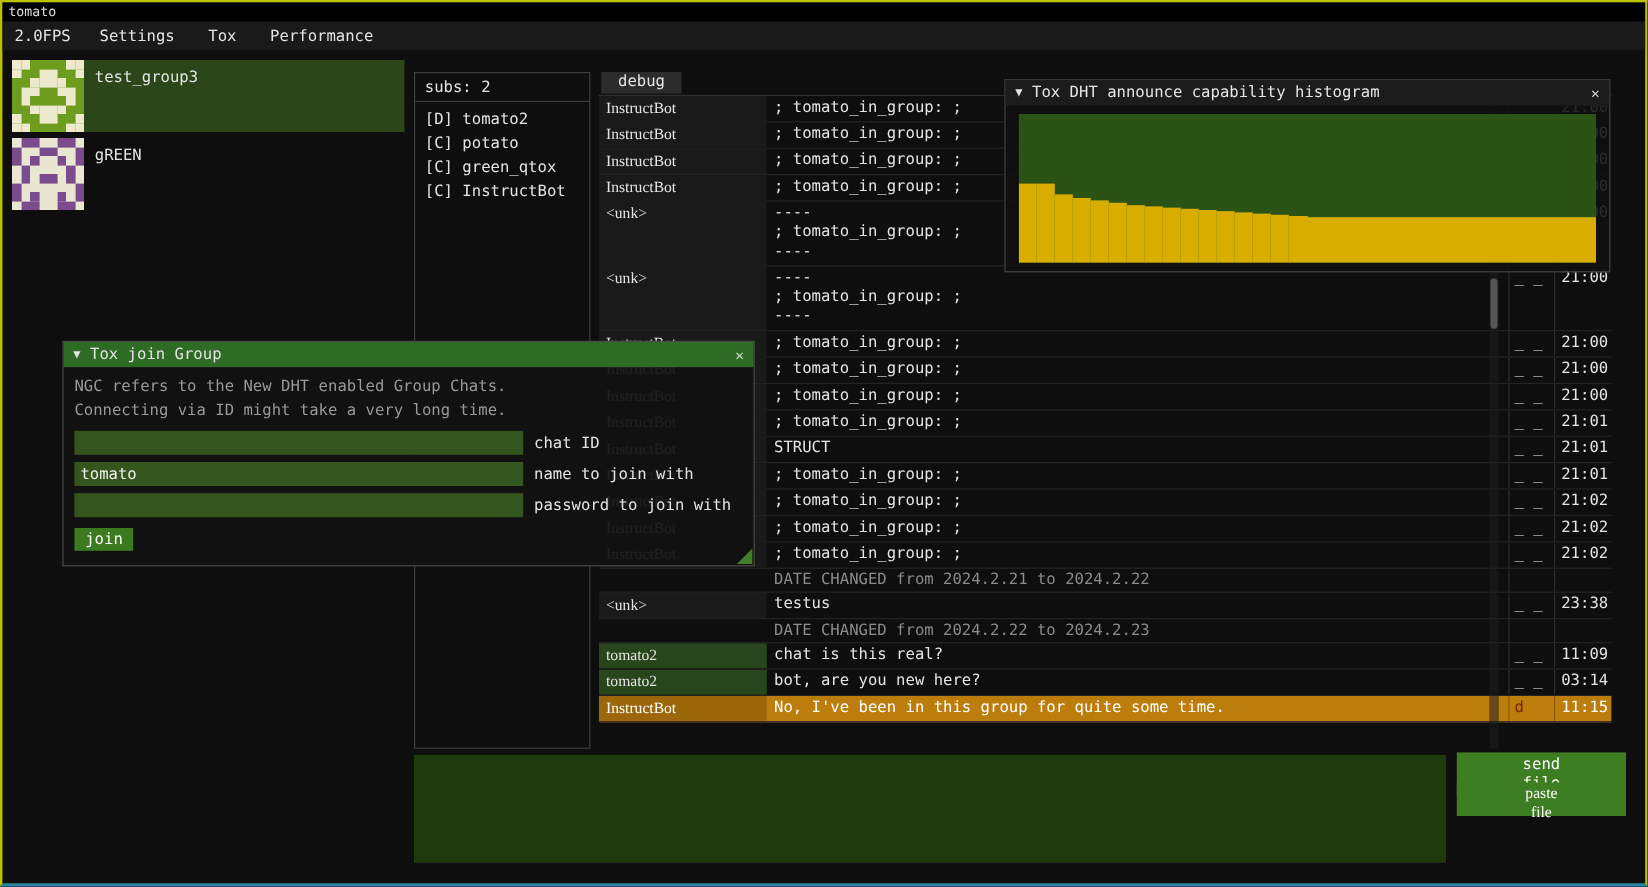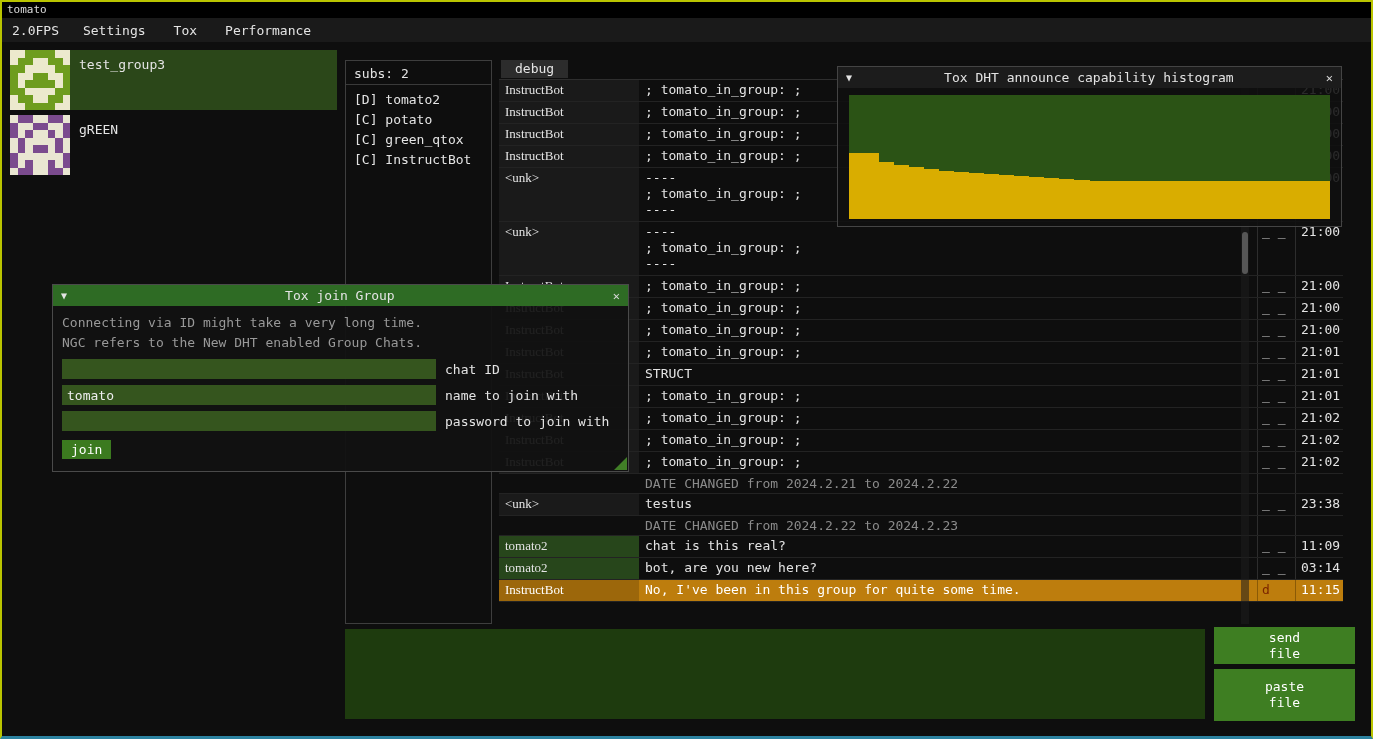--- a/index.html
+++ b/index.html
@@ -48,29 +48,29 @@
   .row.highlight .cell-marks{color:#7a2400;border-left-color:#8a5a06;}
   .row.highlight .cell-time{border-left-color:#8a5a06;}
   .scroll-track{position:absolute;left:742px;top:20px;width:8px;height:544px;background:rgba(30,30,30,.55);}
   .scroll-thumb{position:absolute;left:1px;top:152px;width:6px;height:42px;background:#565656;border-radius:3px;}
   
   .composer{position:absolute;left:343px;top:627px;width:860px;height:90px;background:#1e3b0e;
     border:none;outline:none;resize:none;color:#e4e4e4;font-family:inherit;font-size:13px;padding:6px;}
   .btn{position:absolute;left:1212px;width:141px;background:#3e7e22;border:none;color:#fff;
     font-family:inherit;font-size:13px;white-space:pre-line;line-height:16px;cursor:default;}
   .send-btn{top:625px;height:37px;}
-  .paste-btn{top:667px;height:52px;}
+  .paste-btn{top:650px;height:28px;font-family:Liberation Serif, serif;}
   
   .joinwin{position:absolute;left:50px;top:282px;width:577px;height:188px;
     background:rgba(17,17,17,0.93);border:1px solid #4a4a4a;z-index:20;}
   .wt-bar{height:21px;display:flex;align-items:center;padding:0 8px;gap:8px;}
   .jw-bar{background:#2e6b24;}
   .hw-bar{background:#1c1c1c;}
   .win-arrow{font-size:10px;cursor:default;}
-  .wt-text{flex:1;text-align:center;}
+  .wt-text{flex:1;}
   .win-close{color:#d8d8d8;cursor:default;font-size:12px;}
   .jw-body{padding:7px 9px;}
   .jw-info{color:#999;line-height:20px;}
   .jw-field{display:flex;align-items:center;gap:9px;margin-top:6px;}
   .jw-field input{width:374px;height:20px;background:#35551e;border:none;outline:none;
     color:#eee;font-family:inherit;font-size:13px;padding:0 5px;}
   .join-btn{margin-top:9px;background:#3b7a1f;border:none;color:#fff;font-family:inherit;
     font-size:13px;padding:2px 9px;cursor:default;}
   .resize-grip{position:absolute;right:1px;bottom:1px;width:0;height:0;
     border-left:13px solid transparent;border-bottom:13px solid #417f27;}
@@ -398,22 +398,22 @@
 file</button>
 
   <div class="joinwin">
     <div class="wt-bar jw-bar">
       <span class="win-arrow">▼</span>
       <span class="wt-text">Tox join Group</span>
       <span class="win-close">✕</span>
     </div>
     <div class="jw-body">
       <div class="jw-info">
+          <div>NGC refers to the New DHT enabled Group Chats.</div>
           <div>Connecting via ID might take a very long time.</div>
-          <div>NGC refers to the New DHT enabled Group Chats.</div>
         </div>
       <div class="jw-fields">
           <div class="jw-field">
             <input type="text" style="">
             <span class="jw-label">chat ID</span>
           </div>
           <div class="jw-field">
             <input type="text" value="tomato" style="">
             <span class="jw-label">name to join with</span>
           </div>

